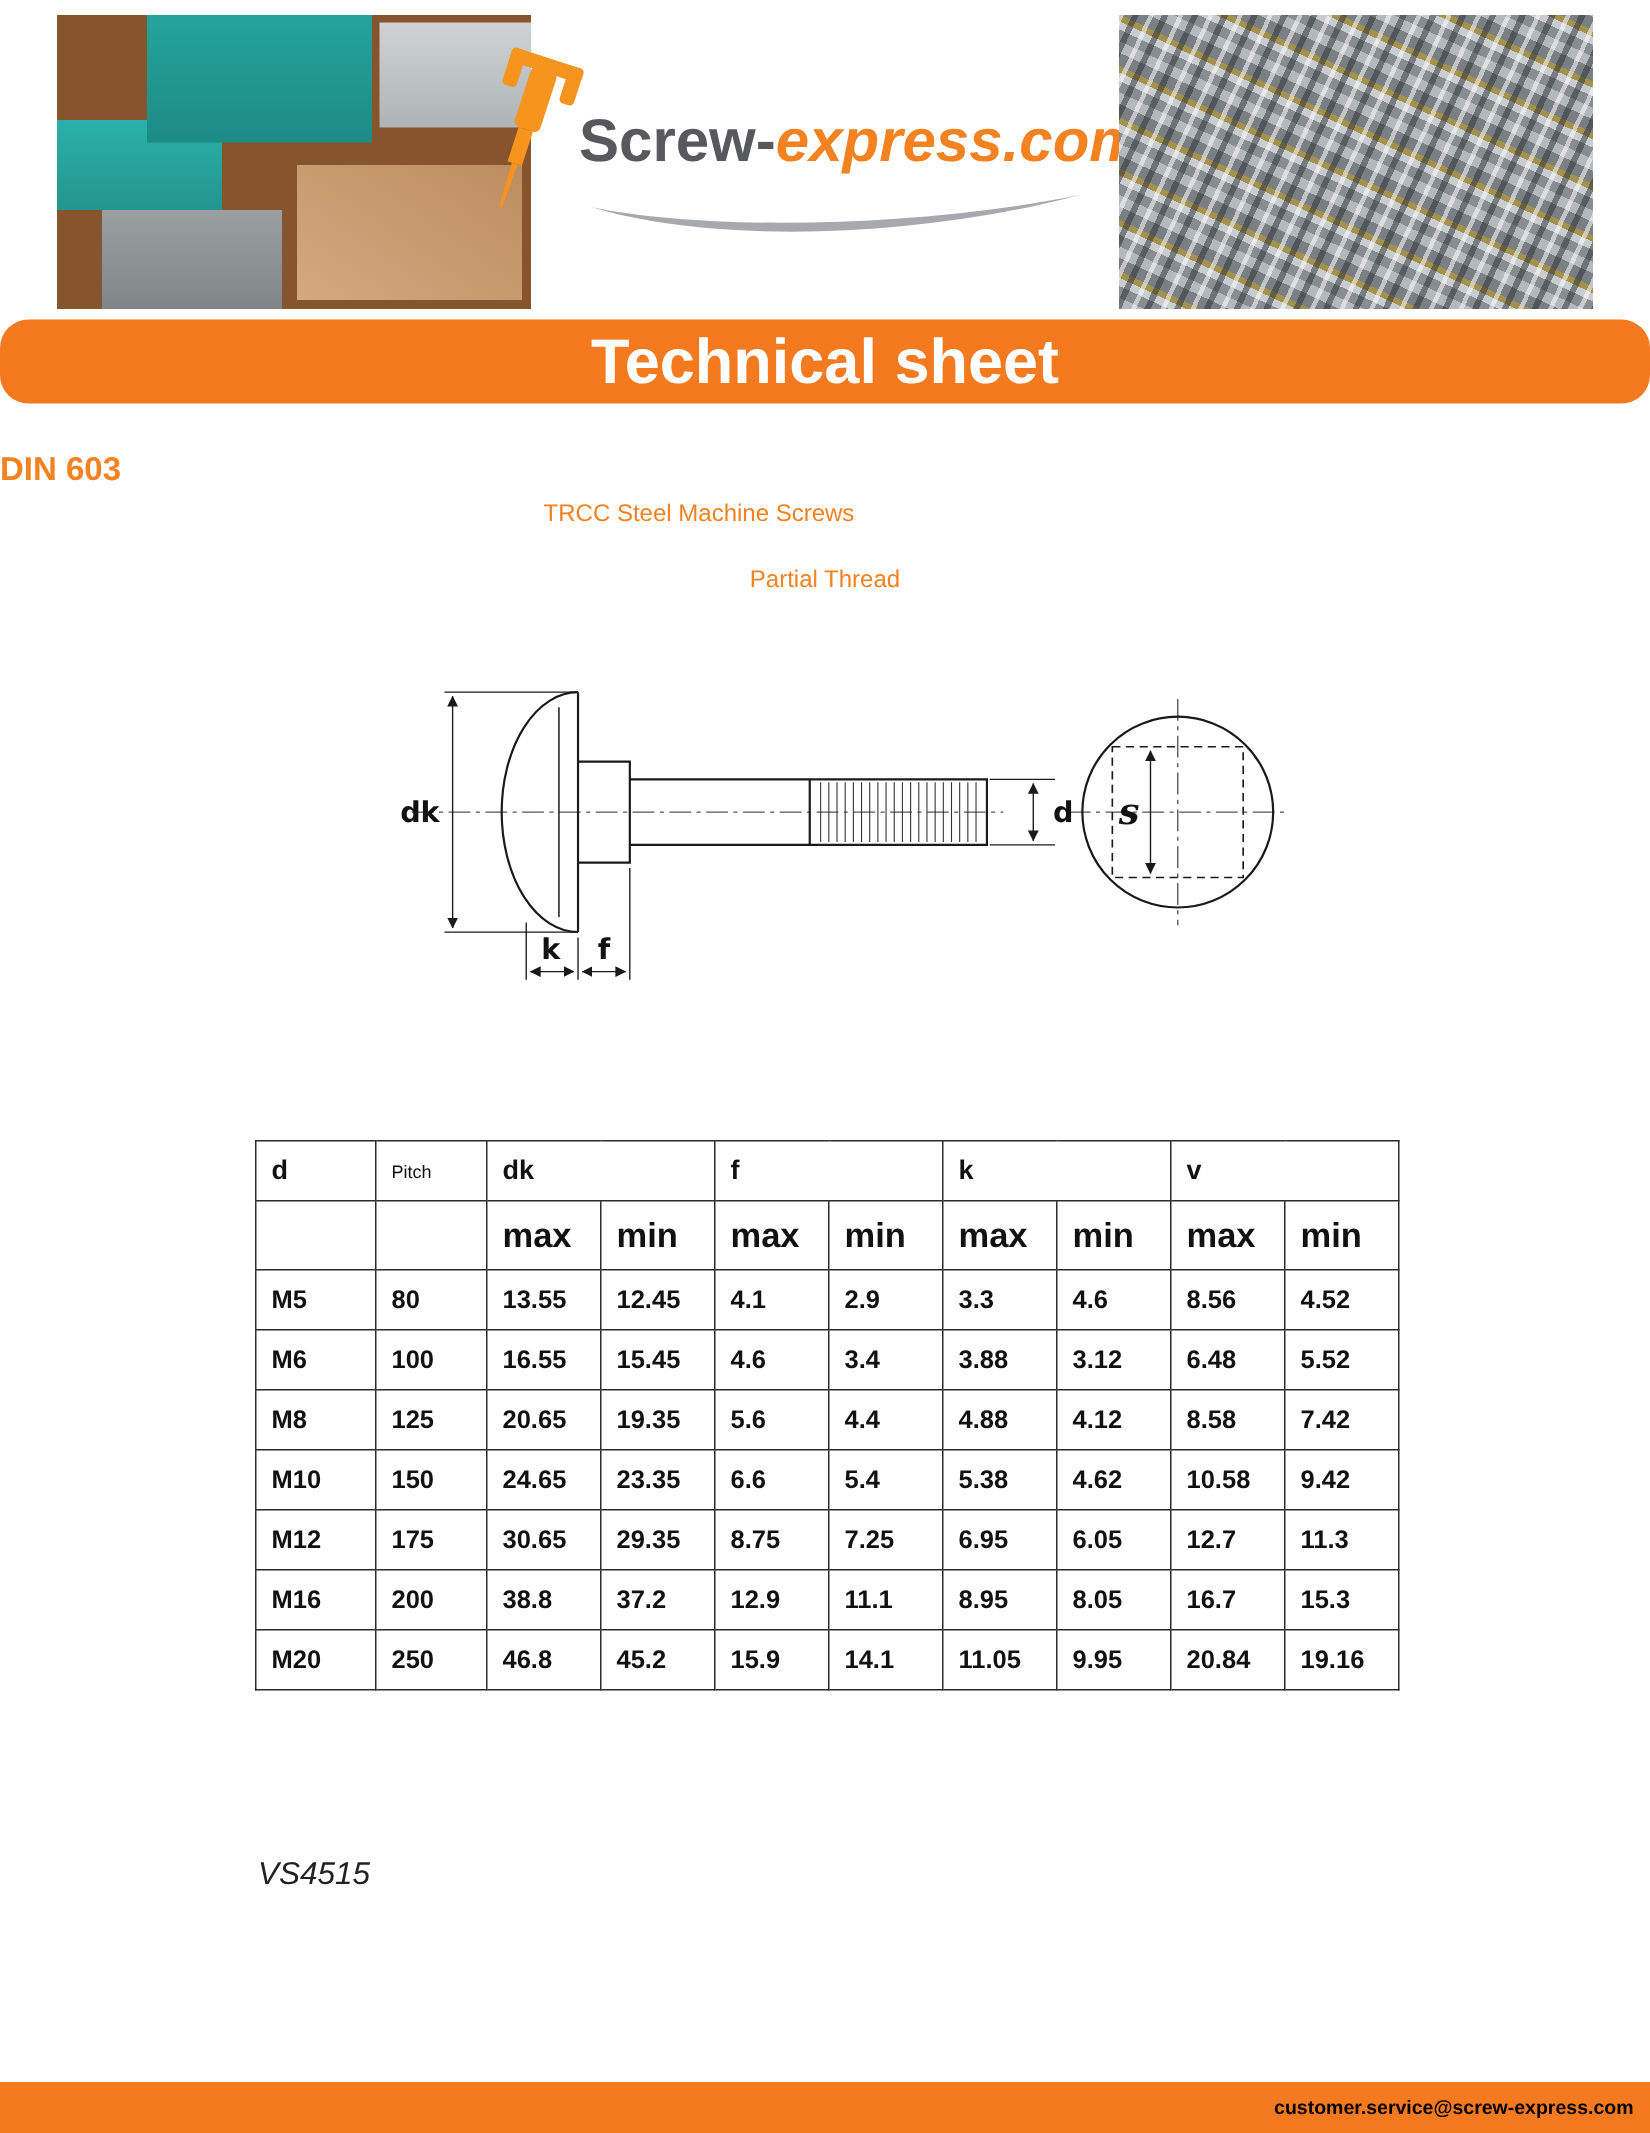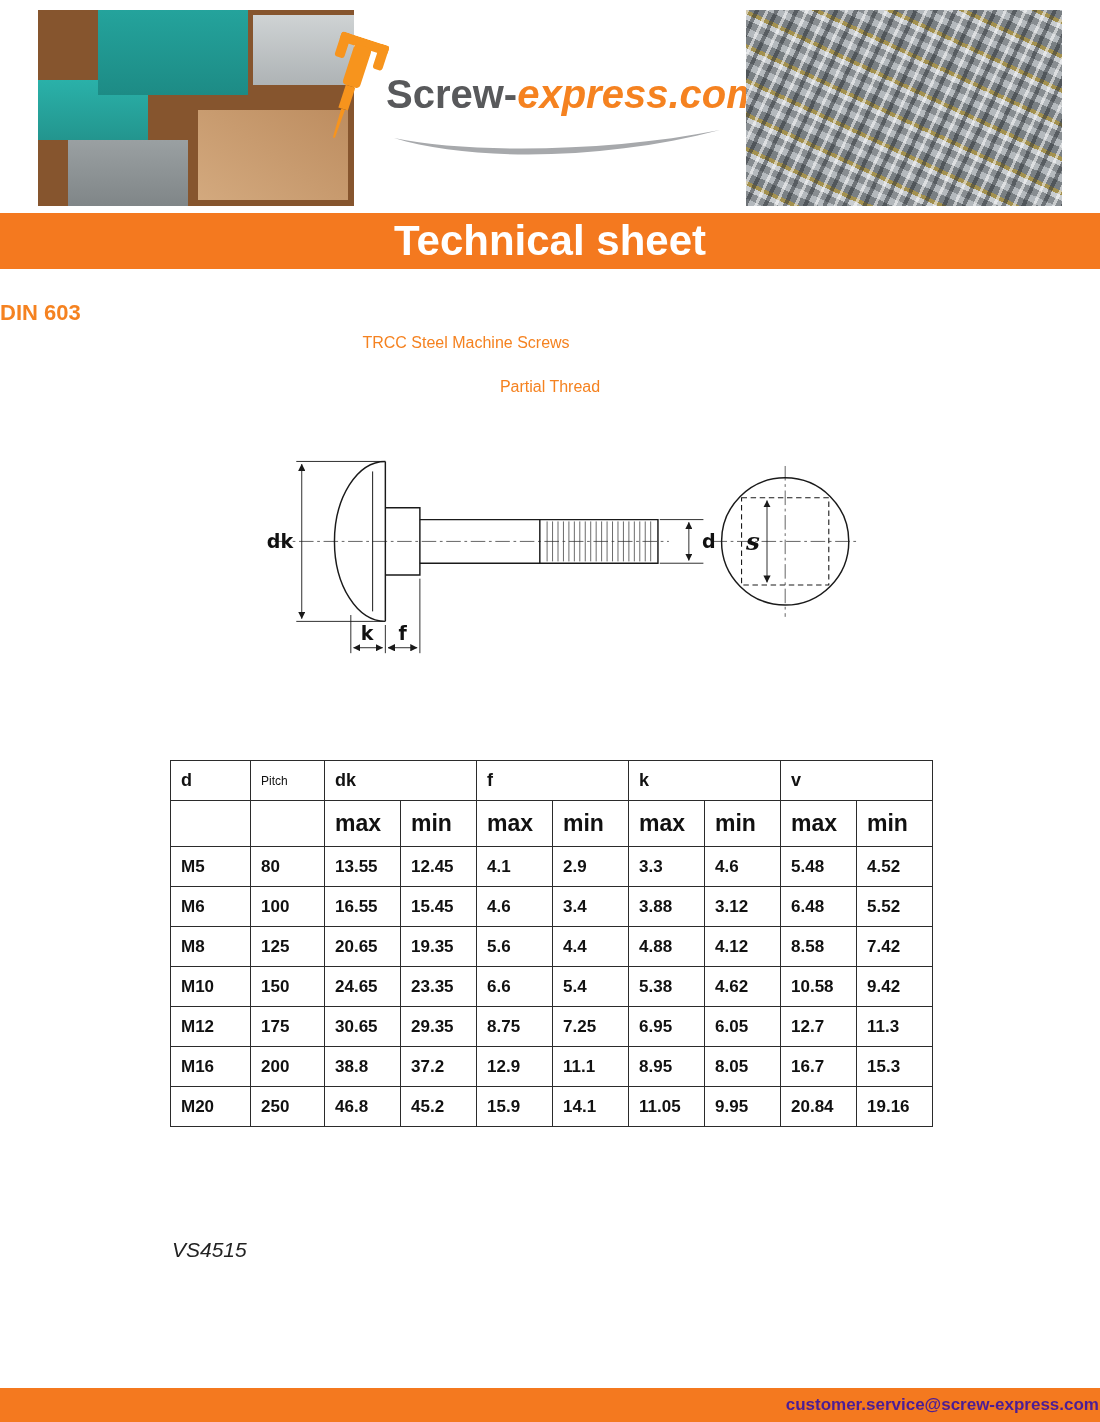--- a/index.html
+++ b/index.html
@@ -27,21 +27,21 @@
   .logo-area{position:absolute;left:354px;top:0;width:392px;height:196px;}
   .jackhammer{position:absolute;left:-34px;top:26px;transform:rotate(18deg);}
   .logo-text{position:absolute;left:32px;top:62px;font-size:40px;font-weight:bold;white-space:nowrap;}
   .logo-gray{color:var(--logo-gray,#58595B);}
   .logo-orange{color:var(--logo-orange,#F58220);font-style:italic;}
   .swoosh{position:absolute;left:38px;top:118px;}
 
   
   .banner{position:absolute;top:213px;left:0;width:1100px;height:56px;
     background:var(--banner-orange,#F4791F);color:#fff;text-align:center;
-    line-height:56px;font-size:42px;font-weight:bold;letter-spacing:0px;}
+    line-height:56px;font-size:42px;font-weight:bold;letter-spacing:0px;border-radius:19px;}
 
   
   .din{position:absolute;top:300px;left:0;width:1100px;text-align:left;
        color:var(--logo-orange,#F58220);font-size:22px;font-weight:bold;}
   .sub1{position:absolute;top:334px;left:0;width:932px;text-align:center;
        color:var(--logo-orange,#F58220);font-size:16px;}
   .sub2{position:absolute;top:366px;left:0;width:1100px;text-align:center;
        color:var(--logo-orange,#F58220);font-size:16px;margin-top:12px;}
 
   
@@ -51,22 +51,22 @@
   table.dims{position:absolute;left:170px;top:760px;border-collapse:collapse;table-layout:fixed;}
   table.dims th, table.dims td{border:1.5px solid #2b2b2b;padding:9px 10px;text-align:left;
       font-size:17px;font-weight:bold;height:21px;vertical-align:middle;background:#fff;}
   table.dims th.c-pitch{font-size:12px;font-weight:normal;}
   table.dims th{font-size:18px;}
   table.dims tr.subhead th{font-size:23px;}
 
   
   .footnote{position:absolute;left:172px;top:1238px;font-size:21px;font-style:italic;color:#222;}
   .footer{position:absolute;left:0;top:1388px;width:1100px;height:34px;
-    background:var(--banner-orange,#F4791F);color:#4c1d95;text-align:right;
-    line-height:34px;font-size:17px;font-weight:bold;box-sizing:border-box;padding-right:1px;}
+    background:var(--banner-orange,#F4791F);color:#000000;text-align:right;
+    line-height:34px;font-size:13px;font-weight:bold;box-sizing:border-box;padding-right:11px;}
 </style>
 </head>
 <body>
 
 <div class="page">
 
   <div class="header">
     <div class="photo photo-left"></div>
 
     <div class="logo-area">
@@ -185,21 +185,21 @@
     <tbody>
         <tr>
           <td>M5</td>
           <td>80</td>
           <td>13.55</td>
           <td>12.45</td>
           <td>4.1</td>
           <td>2.9</td>
           <td>3.3</td>
           <td>4.6</td>
-          <td>5.48</td>
+          <td>8.56</td>
           <td>4.52</td>
         </tr>
         <tr>
           <td>M6</td>
           <td>100</td>
           <td>16.55</td>
           <td>15.45</td>
           <td>4.6</td>
           <td>3.4</td>
           <td>3.88</td>

